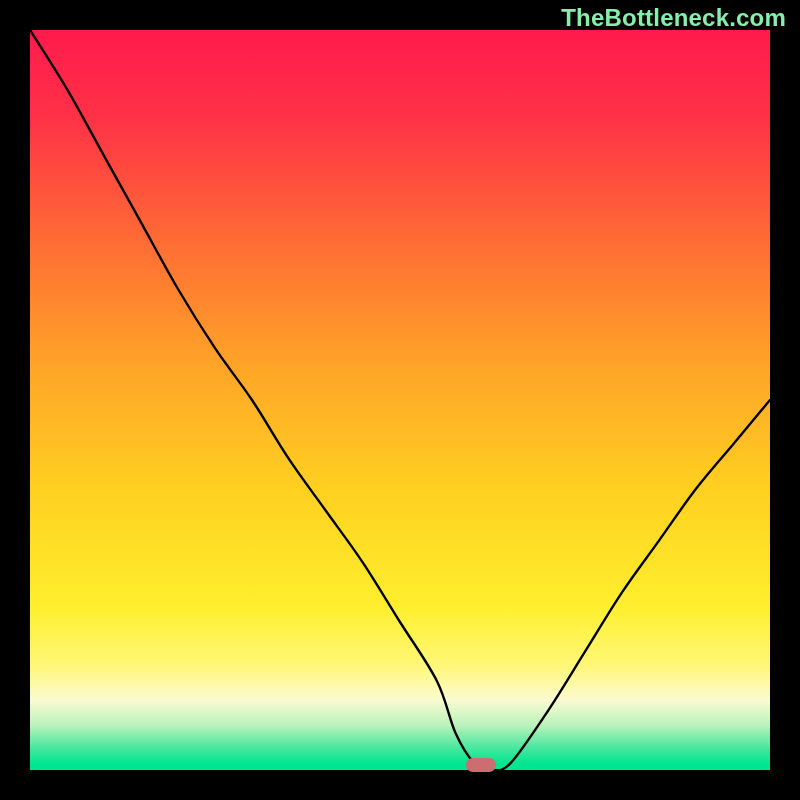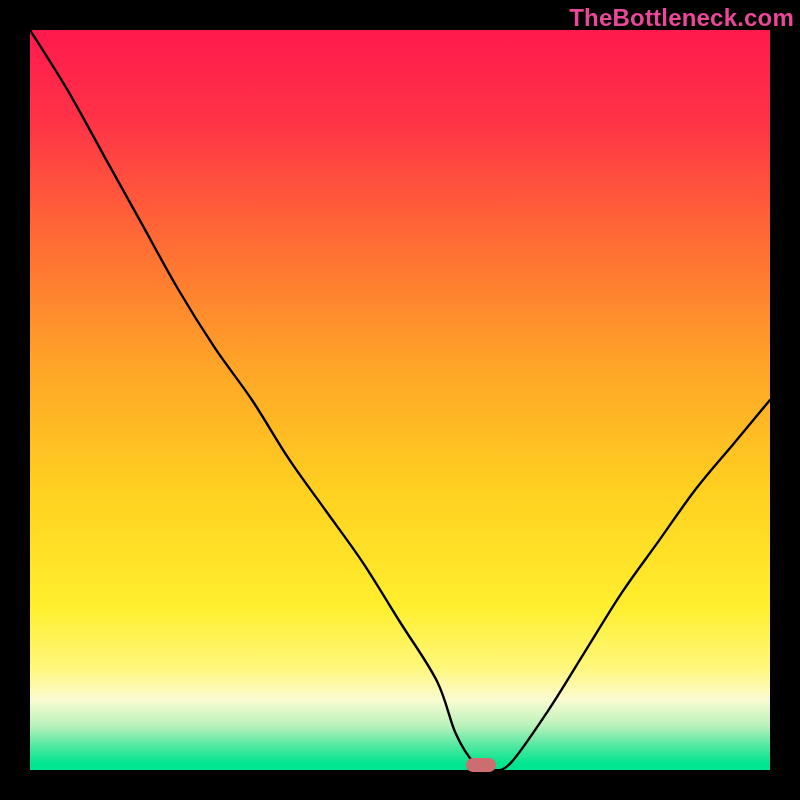--- a/index.html
+++ b/index.html
@@ -6,25 +6,25 @@
   html, body { width: 800px; height: 800px; overflow: hidden; background: #000; }
   .frame {
     position: relative;
     width: 800px;
     height: 800px;
     background: #000;
   }
   .watermark {
     position: absolute;
     top: 4px;
-    right: 6px;
+    right: 14px;
     font-family: Arial, Helvetica, sans-serif;
     font-size: 24px;
     font-weight: 600;
-    color: #ec4899;
+    color: #86efac;
     letter-spacing: 0.2px;
     z-index: 5;
   }
   .plot {
     position: absolute;
     left: 30px;
     top: 30px;
     width: 740px;
     height: 740px;
   }

